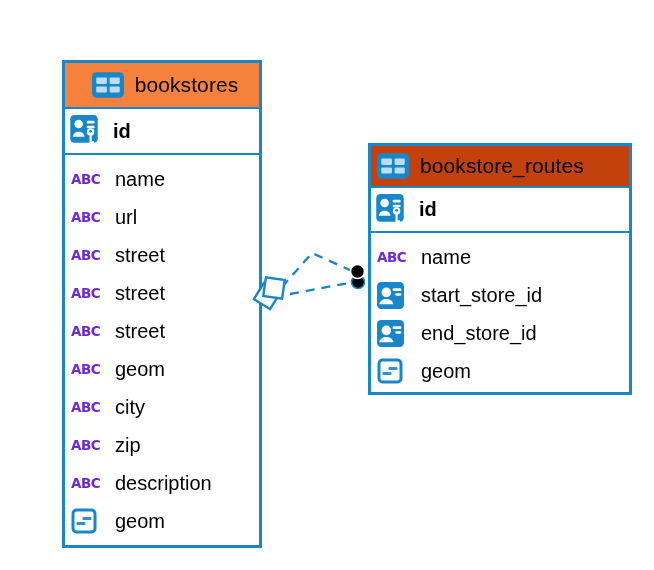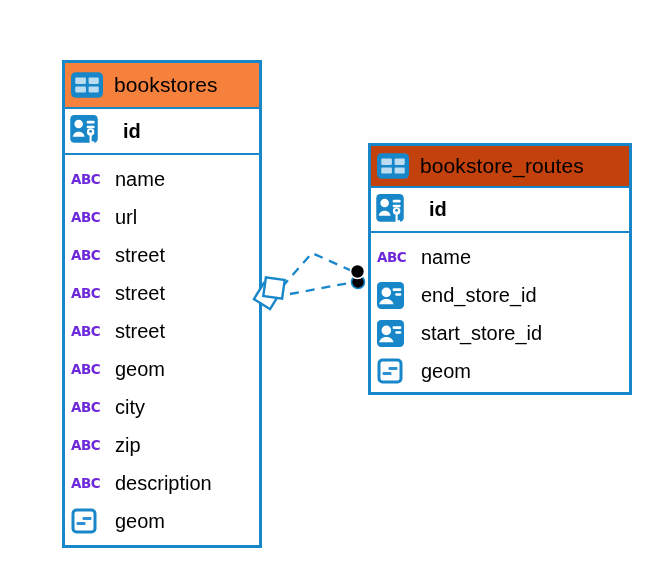--- a/index.html
+++ b/index.html
@@ -21,26 +21,26 @@
   }
   .tbl-bookstores{left:62px;top:60px;width:200px;height:488px;}
   .tbl-routes{left:368px;top:143px;width:264px;height:252px;}
 
   .hdr{
     display:flex;align-items:center;gap:11px;
     padding-left:6px;
     border-bottom:2px solid #1787c9;
     box-sizing:border-box;
   }
-  .tbl-bookstores .hdr{height:46px;background:#f6813d;}
+  .tbl-bookstores .hdr{height:46px;background:#f6813d;justify-content:center;}
   .tbl-routes .hdr{height:42px;background:#c2410c;}
   .hdr-title{font-size:21px;letter-spacing:0.1px;}
 
   .idrow{
-    display:flex;align-items:center;gap:18px;
+    display:flex;align-items:center;gap:8px;
     padding-left:5px;
     border-bottom:2px solid #1787c9;
     box-sizing:border-box;
     height:46px;
   }
   .tbl-routes .idrow{height:45px;}
   .id-label{font-size:20px;font-weight:bold;}
 
   .rows{padding-top:5px;}
   .row{
@@ -187,29 +187,29 @@
       <div class="row">
         <span class="abc">ABC</span>
         <span class="lbl">name</span>
       </div>
       <div class="row">
         <span class="icn-pad">
             <svg class="icn" width="27" height="27">
               <use href="#sym-fk"></use>
             </svg>
           </span>
-        <span class="lbl">end_store_id</span>
+        <span class="lbl">start_store_id</span>
       </div>
       <div class="row">
         <span class="icn-pad">
             <svg class="icn" width="27" height="27">
               <use href="#sym-fk"></use>
             </svg>
           </span>
-        <span class="lbl">start_store_id</span>
+        <span class="lbl">end_store_id</span>
       </div>
       <div class="row">
         <span class="icn-pad">
             <svg class="icn" width="26" height="26">
               <use href="#sym-geom"></use>
             </svg>
           </span>
         <span class="lbl">geom</span>
       </div>
     </div>

